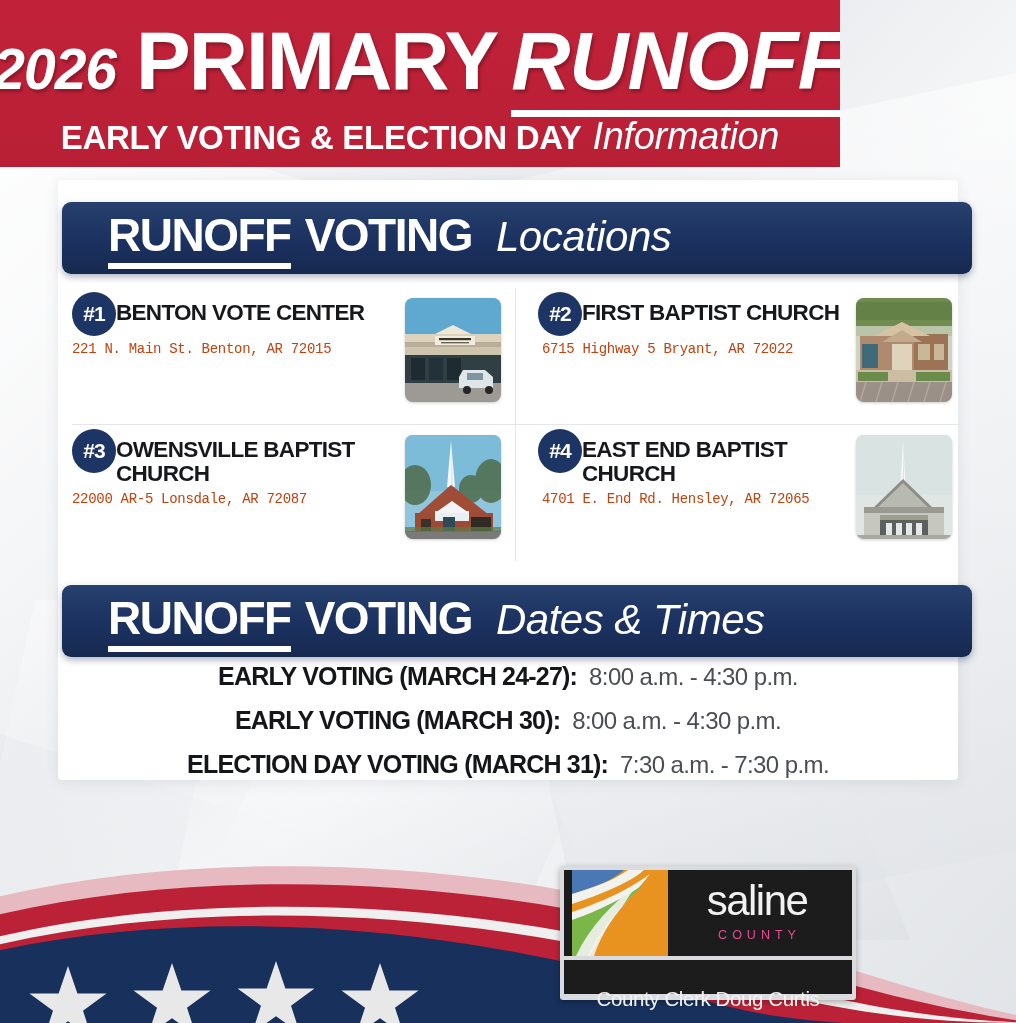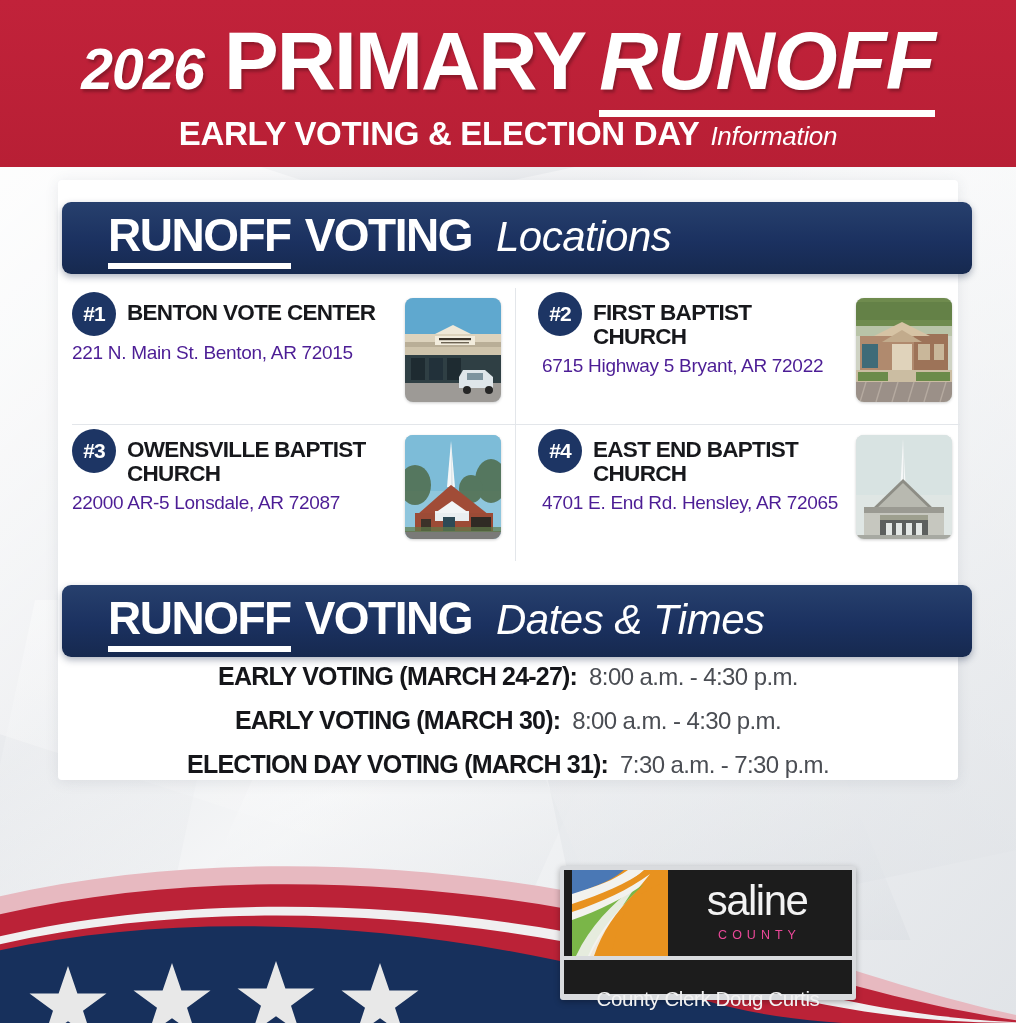--- a/index.html
+++ b/index.html
@@ -27,21 +27,21 @@
     background:linear-gradient(200deg,rgba(255,255,255,.6),rgba(214,218,223,.35));
     transform:rotate(-12deg);
   }
   .bg-facet{position:absolute;background:linear-gradient(160deg,rgba(255,255,255,.55),rgba(205,210,216,.25));}
   .f1{left:230px;top:700px;width:330px;height:260px;transform:skewX(-24deg);}
   .f2{left:560px;top:690px;width:300px;height:250px;transform:skewX(22deg);}
   .f3{left:0;top:600px;width:200px;height:330px;transform:skewX(-12deg);opacity:.7;}
 
   
   #header{
-    position:absolute;left:0;top:0;width:1016px;height:167px;
+    position:absolute;left:0;top:0;width:840px;height:167px;
     background:linear-gradient(180deg,#c1223a 0%,#b81f35 100%);
     overflow:hidden;
     text-decoration:underline;
   }
   .hdr-line1{
     position:absolute;left:0;right:0;top:14px;
     display:flex;align-items:baseline;justify-content:center;
     white-space:nowrap;
   }
   .hdr-year{
@@ -57,21 +57,21 @@
     font-style:italic;font-weight:bold;color:#fff;font-size:82px;
     letter-spacing:-1px;margin-left:14px;
     border-bottom:7px solid #fff;padding-bottom:2px;
     text-shadow:2px 3px 3px rgba(0,0,0,.25);
   }
   .hdr-line2{
     position:absolute;left:0;right:0;top:115px;
     display:flex;align-items:baseline;justify-content:center;white-space:nowrap;
   }
   .hdr-sub-bold{font-weight:bold;color:#fff;font-size:33px;letter-spacing:-.3px;}
-  .hdr-sub-italic{font-style:italic;color:#fff;font-size:26px;margin-left:11px;letter-spacing:-.3px;}
+  .hdr-sub-italic{font-style:italic;color:#fff;font-size:38px;margin-left:11px;letter-spacing:-.3px;}
 
   
   #card{
     position:absolute;left:58px;top:180px;width:900px;height:600px;
     background:#fff;border-radius:4px;
     box-shadow:0 2px 14px rgba(60,70,90,.10);
   }
 
   
   .banner{
@@ -105,26 +105,27 @@
   .loc-cell.right{padding-left:22px;}
   .loc-text{flex:1;min-width:0;}
   .loc-head{display:flex;align-items:flex-start;}
   .badge{
     flex:0 0 auto;width:44px;height:44px;border-radius:50%;
     background:#1d3564;color:#fff;font-weight:bold;font-size:21px;
     display:flex;align-items:center;justify-content:center;
     letter-spacing:-1px;margin-top:-2px;
   }
   .loc-name{
-    margin-left:11px;font-weight:bold;font-size:22.5px;color:#17181c;
+    font-weight:bold;font-size:22.5px;color:#17181c;
     letter-spacing:-.7px;line-height:1.06;padding-top:7px;
   }
   .loc-addr{
-    margin-top:5px;font-size:19px;color:#4c1d95;line-height:1.25;
+    margin-top:5px;font-size:14px;color:#c2410c;line-height:1.25;
     letter-spacing:-.3px;
+    font-family:Liberation Mono, monospace;
   }
   .loc-addr.indent{margin-left:4px;}
   .thumb{
     flex:0 0 auto;width:96px;height:104px;border-radius:8px;
     overflow:hidden;margin-left:10px;margin-top:4px;
     box-shadow:0 1px 3px rgba(0,0,0,.2);
     background:#cfd6dc;
   }
   .thumb svg{display:block;width:100%;height:100%;}
 

